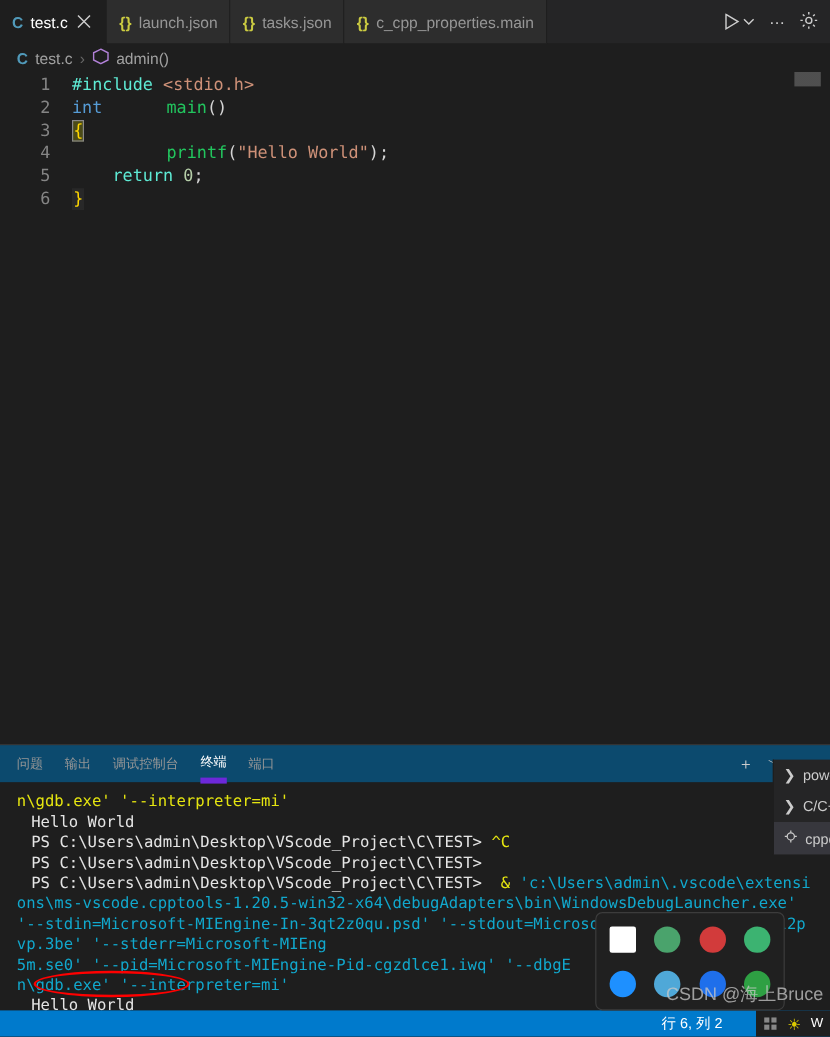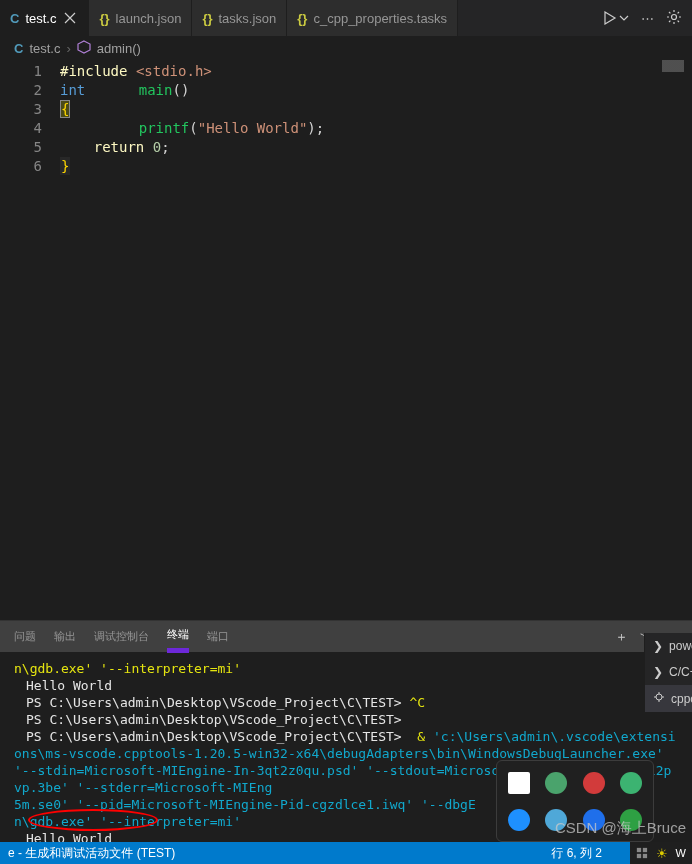--- a/index.html
+++ b/index.html
@@ -73,21 +73,21 @@
     .gutter {
       width: 60px;
       text-align: right;
       color: #858585;
       padding-right: 18px;
       user-select: none;
     }
     .gutter div { height: 19px; }
     .code { flex: 1; white-space: pre; color: #d4d4d4; }
     .code div { height: 19px; }
-    .include-dir { color: #fef9c3; }
+    .include-dir { color: #5eead4; }
     .include-path { color: #ce9178; margin-top: 12px; }
     .kw { color: #569cd6; }
     .fn { color: #22c55e; margin-left: 45px; }
     .paren { color: #d4d4d4; }
     .brace { color: #ffd700; }
     .brace-match { background: #4b4b18; border: 1px solid #888888; }
     .str { color: #ce9178; }
     .num { color: #b5cea8; }
     .current-line { background: #282828; border: 1px solid #282828; }
     .minimap {
@@ -99,21 +99,21 @@
       background: linear-gradient(#555 0 100%);
       opacity: 0.9;
     }
     .panel-tabs {
       display: flex;
       border-top: 1px solid #333;
       padding: 0 14px;
       gap: 18px;
       height: 32px;
       align-items: center;
-      background: #404040;
+      background: #0c4a6e;
     }
     .panel-tabs .ptab { color: #969696; cursor: pointer; font-size: 11px; padding: 6px 0; }
     .panel-tabs .ptab.active { color: #ffffff; border-bottom: 5px solid #6d28d9; }
     .ptab-spacer { flex: 1; }
     .panel-icons { display: flex; gap: 12px; color: #cccccc; }
     .terminal {
       font-family: Consolas, monospace;
       font-size: 13px;
       line-height: 17px;
       padding: 8px 14px;
@@ -233,21 +233,21 @@
   <div class="tab">
     <span class="icon-json">{}</span>
     <span>launch.json</span>
   </div>
   <div class="tab">
     <span class="icon-json">{}</span>
     <span>tasks.json</span>
   </div>
   <div class="tab">
     <span class="icon-json">{}</span>
-    <span>c_cpp_properties.tasks</span>
+    <span>c_cpp_properties.main</span>
   </div>
   <div class="tab-spacer"></div>
   <div class="tab-actions">
     <span class="play-dropdown">
       <svg width="14" height="14" viewBox="0 0 14 14">
           <path d="M2 1 L12 7 L2 13 Z" fill="none" stroke="#ccc" stroke-width="1.2"></path>
         </svg>
       <svg width="10" height="10" viewBox="0 0 10 10">
           <path d="M1 3 L5 7 L9 3" fill="none" stroke="#ccc" stroke-width="1.2"></path>
         </svg>
@@ -334,21 +334,20 @@
     <div class="ticon" style="background: rgb(60, 179, 113); border-radius: 50%;"></div>
     <div class="ticon" style="background: rgb(30, 144, 255); border-radius: 50%;"></div>
     <div class="ticon" style="background: rgb(79, 168, 216); border-radius: 50%;"></div>
     <div class="ticon" style="background: rgb(31, 111, 235); border-radius: 50%;"></div>
     <div class="ticon" style="background: rgb(46, 160, 67); border-radius: 50%;"></div>
   </div>
 
 <div class="watermark">CSDN @海上Bruce</div>
 
 <div class="status-bar">
-  <span>e - 生成和调试活动文件 (TEST)</span>
   <span class="spacer"></span>
   <span>行 6, 列 2</span>
   <span style="width:70px"></span>
 </div>
 <div class="win-taskbar-right">
   <svg width="14" height="14" viewBox="0 0 14 14">
       <rect x="1" y="1" width="5" height="5" fill="#888"></rect>
       <rect x="8" y="1" width="5" height="5" fill="#888"></rect>
       <rect x="1" y="8" width="5" height="5" fill="#888"></rect>
       <rect x="8" y="8" width="5" height="5" fill="#888"></rect>

